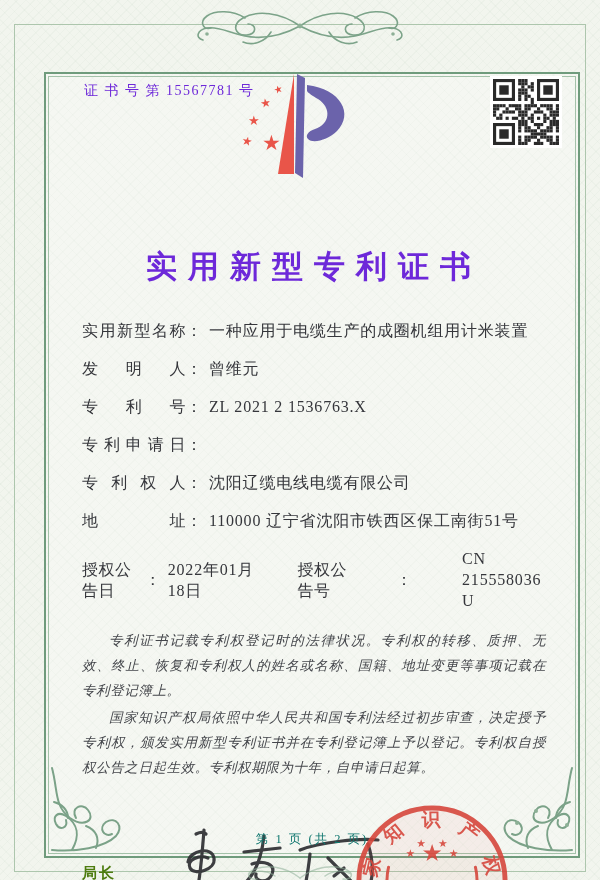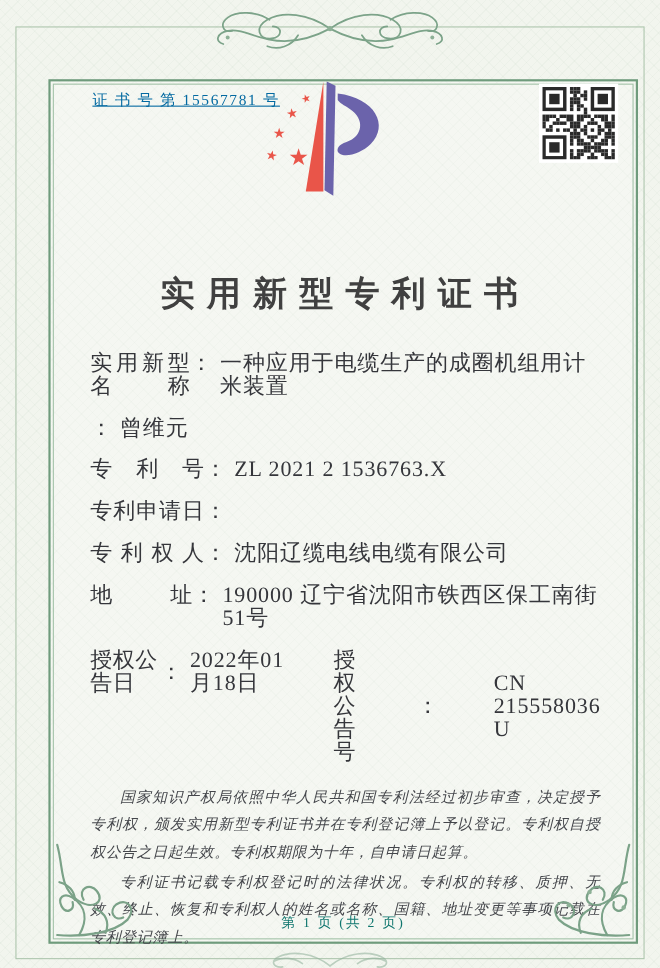--- a/index.html
+++ b/index.html
@@ -9,27 +9,27 @@
     background-image:repeating-linear-gradient(135deg, rgba(140,175,145,0.06) 0 1px, transparent 1px 6px),
                      repeating-linear-gradient(45deg, rgba(140,175,145,0.05) 0 1px, transparent 1px 8px);
     font-family:"Liberation Serif", serif;
     color:#37383d;
   }
   .outer-line{position:absolute;left:14px;right:14px;top:24px;bottom:8px;border:1px solid #adc6ad;}
   .top-ornament{position:absolute;top:2px;left:50%;transform:translateX(-50%);width:310px;height:48px;z-index:2;}
   .frame{position:absolute;left:44px;right:20px;top:72px;bottom:22px;border:2px solid #6f9b7c;background:rgba(255,255,255,0.25);}
   .frame-inner{position:absolute;left:2px;right:2px;top:2px;bottom:2px;border:1px solid #a3c2a9;}
   .content{position:absolute;left:0;right:0;top:0;bottom:0;padding:8px 32px 0 36px;}
-  .cert-no{font-size:14px;letter-spacing:1.5px;color:#0369a1;margin-left:2px;text-decoration:underline;}
+  .cert-no{font-size:14px;letter-spacing:1.5px;color:#6d28d9;margin-left:2px;}
   .header{position:relative;height:92px;}
   .logo{position:absolute;left:146px;top:-14px;width:142px;height:112px;}
   .qr{position:absolute;right:-16px;top:-6px;width:72px;height:72px;background:#fff;padding:3px;box-sizing:border-box;}
-  .title{margin-top:72px;text-align:center;font-size:31px;font-weight:700;letter-spacing:11px;color:#404040;}
+  .title{margin-top:72px;text-align:center;font-size:31px;font-weight:700;letter-spacing:11px;color:#6d28d9;}
   .fields{margin-top:32px;}
-  .f-row{display:flex;align-items:baseline;font-size:20px;line-height:21px;margin-bottom:17px;color:#35363b;}
+  .f-row{display:flex;align-items:baseline;font-size:16px;line-height:21px;margin-bottom:17px;color:#35363b;}
   .f-label{display:inline-block;width:104px;text-align:justify;text-align-last:justify;letter-spacing:0.5px;}
   .f-colon{margin-right:7px;}
   .f-value{letter-spacing:0.8px;}
   .grant-pair{display:flex;align-items:center;}
   .grant-pair.second{margin-left:38px;gap:43px;}
   .grant-pair .g-label{letter-spacing:0.5px;}
   .paras{margin-top:10px;}
   .para{font-size:13.5px;line-height:25px;text-indent:2em;letter-spacing:0.6px;color:#44464b;font-style:italic;margin:0 0 2px 0;text-align:justify;}
   .sig-area{position:relative;height:152px;margin-top:22px;}
   .director{position:absolute;left:0;top:56px;font-family:"Liberation Sans", sans-serif;font-weight:600;font-size:15px;line-height:30px;color:#4d7c0f;font-style:normal;letter-spacing:2px;}
@@ -283,59 +283,60 @@
 
     <div class="title">实用新型专利证书</div>
 
     <div class="fields">
       <div class="f-row">
         <span class="f-label">实用新型名称</span>
           <span class="f-colon">：</span>
         <span class="f-value">一种应用于电缆生产的成圈机组用计米装置</span>
       </div>
       <div class="f-row">
+        <span class="f-label">发明人</span>
           <span class="f-colon">：</span>
         <span class="f-value">曾维元</span>
       </div>
       <div class="f-row">
         <span class="f-label">专利号</span>
           <span class="f-colon">：</span>
         <span class="f-value">ZL 2021 2 1536763.X</span>
       </div>
       <div class="f-row">
         <span class="f-label">专利申请日</span>
           <span class="f-colon">：</span>
       </div>
       <div class="f-row">
         <span class="f-label">专利权人</span>
           <span class="f-colon">：</span>
         <span class="f-value">沈阳辽缆电线电缆有限公司</span>
       </div>
       <div class="f-row">
         <span class="f-label">地址</span>
           <span class="f-colon">：</span>
-        <span class="f-value">190000 辽宁省沈阳市铁西区保工南街51号</span>
+        <span class="f-value">110000 辽宁省沈阳市铁西区保工南街51号</span>
       </div>
       <div class="f-row">
         <span class="grant-pair">
           <span class="g-label">授权公告日</span>
             <span class="f-colon">：</span>
           <span class="f-value">2022年01月18日</span>
         </span>
         <span class="grant-pair second">
           <span class="g-label">授权公告号</span>
             <span class="f-colon">：</span>
           <span class="f-value">CN 215558036 U</span>
         </span>
       </div>
     </div>
 
     <div class="paras">
+      <p class="para">专利证书记载专利权登记时的法律状况。专利权的转移、质押、无效、终止、恢复和专利权人的姓名或名称、国籍、地址变更等事项记载在专利登记簿上。</p>
       <p class="para">国家知识产权局依照中华人民共和国专利法经过初步审查，决定授予专利权，颁发实用新型专利证书并在专利登记簿上予以登记。专利权自授权公告之日起生效。专利权期限为十年，自申请日起算。</p>
-      <p class="para">专利证书记载专利权登记时的法律状况。专利权的转移、质押、无效、终止、恢复和专利权人的姓名或名称、国籍、地址变更等事项记载在专利登记簿上。</p>
     </div>
 
     <div class="sig-area">
       <div class="director">
         <div>局长</div>
         <div>申长雨</div>
       </div>
 
       <svg class="signature" viewBox="0 0 235 105">
         <g stroke="#2e2f33" stroke-width="3.2" fill="none" stroke-linecap="round" opacity="0.92">

